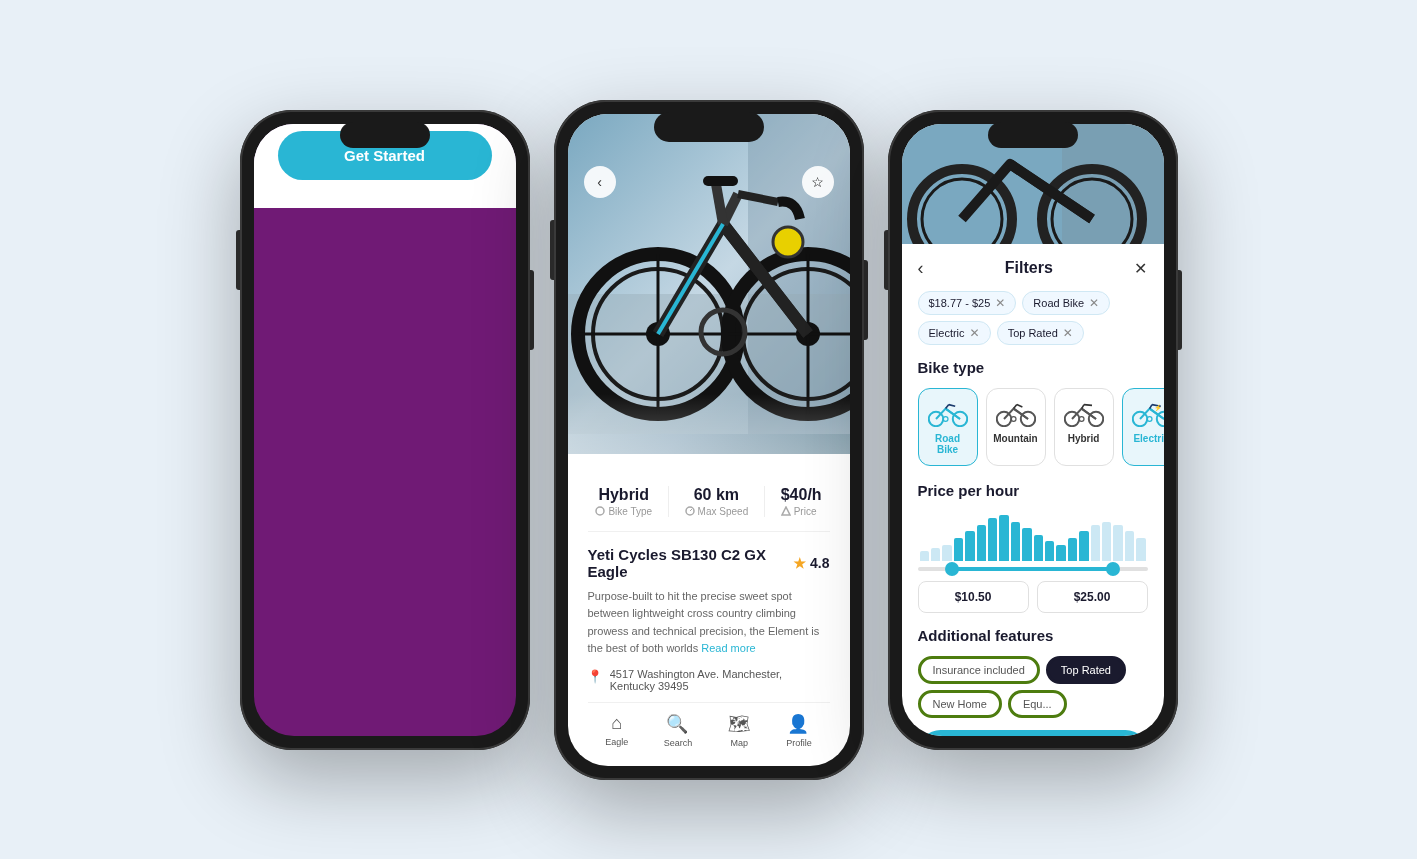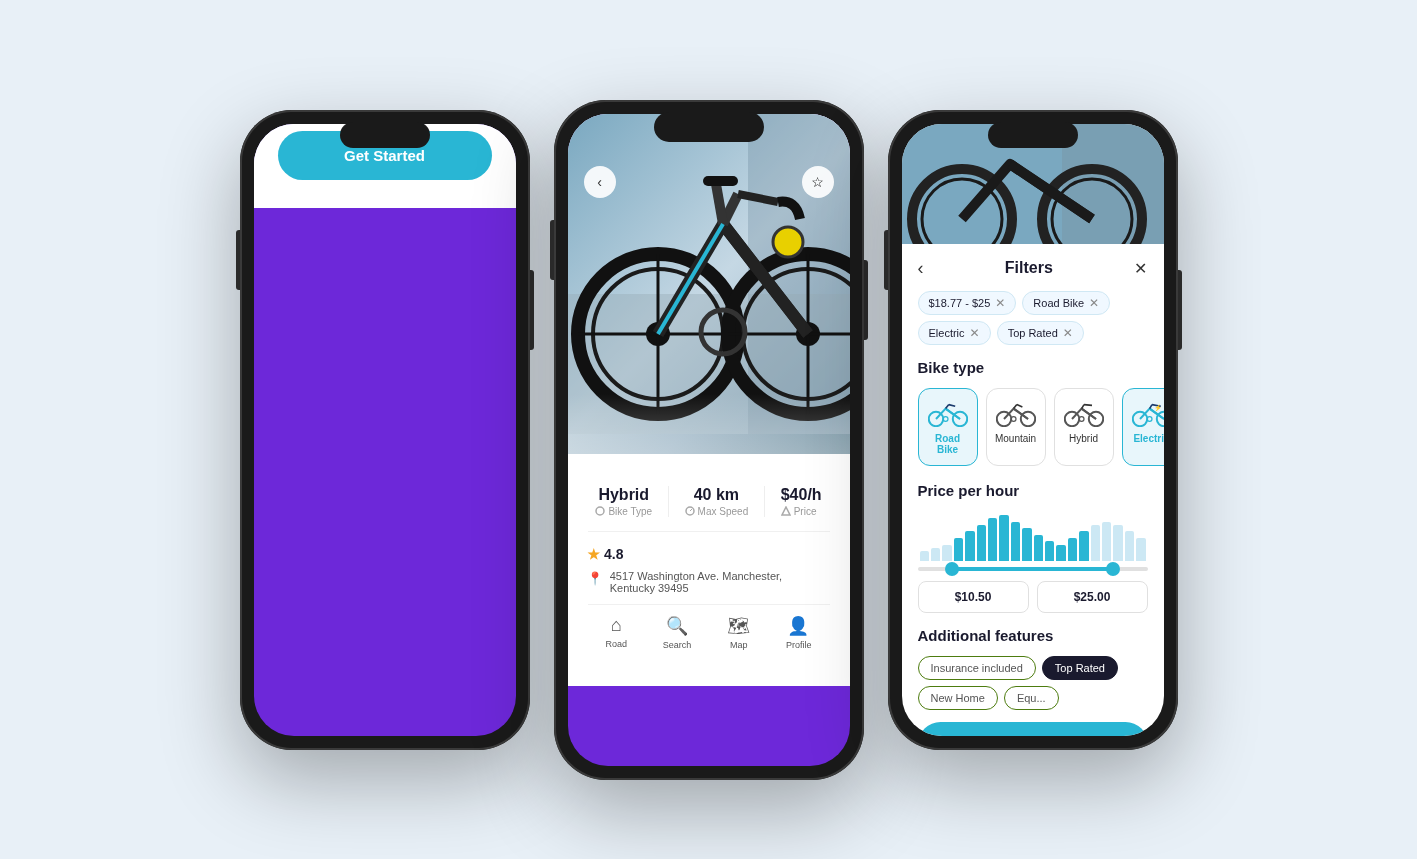--- a/index.html
+++ b/index.html
@@ -31,21 +31,21 @@
     .phone-middle {
       width: 310px;
       height: 680px;
       margin-top: 20px;
     }
     .phone-side {
       width: 290px;
       height: 640px;
     }
     .phone-screen {
-      background: #6d28d9;
+      background: #701a75;
       border-radius: 40px;
       overflow: hidden;
       width: 100%;
       height: 100%;
       position: relative;
     }
     
     .dynamic-island {
       position: absolute;
       top: 12px;
@@ -353,21 +353,21 @@
       border-color: #29b6d4;
     }
     .bike-type-card:last-child {
       background: #e8f6fb;
       border-color: #29b6d4;
     }
     .bike-type-label {
       font-size: 10px;
       color: #333;
       text-align: center;
-      font-weight: 400;
+      font-weight: 700;
     }
     .bike-type-card.active .bike-type-label {
       color: #29b6d4;
       font-weight: 600;
     }
     .price-section {
       margin-bottom: 14px;
     }
     .price-slider-container {
       margin-bottom: 10px;
@@ -434,21 +434,21 @@
     }
     .additional-section {
       margin-bottom: 12px;
     }
     .feature-chips {
       display: flex;
       gap: 6px;
       flex-wrap: wrap;
     }
     .feature-chip {
-      border: 1px solid #4d7c0f;
+      border: 3px solid #4d7c0f;
       border-radius: 20px;
       padding: 5px 12px;
       font-size: 11px;
       color: #555;
       cursor: pointer;
     }
     .feature-chip.active {
       background: #1a1a2e;
       color: #fff;
       border-color: #1a1a2e;
@@ -599,21 +599,21 @@
               <span class="spec-value">Hybrid</span>
               <span class="spec-label">
                 <svg width="10" height="10" viewBox="0 0 10 10">
                     <circle cx="5" cy="5" r="4" fill="none" stroke="#aaa" stroke-width="1.5"></circle>
                   </svg>
                 <span>Bike Type</span>
               </span>
             </div>
             <div class="spec-divider"></div>
             <div class="spec-item">
-              <span class="spec-value">40 km</span>
+              <span class="spec-value">60 km</span>
               <span class="spec-label">
                 <svg width="10" height="10" viewBox="0 0 10 10">
                     <circle cx="5" cy="5" r="4" fill="none" stroke="#aaa" stroke-width="1.5"></circle>
                     <path d="M5,5 L7,3" stroke="#aaa" stroke-width="1"></path>
                   </svg>
                 <span>Max Speed</span>
               </span>
             </div>
             <div class="spec-divider"></div>
             <div class="spec-item">
@@ -621,36 +621,41 @@
               <span class="spec-label">
                 <svg width="10" height="10" viewBox="0 0 10 10">
                     <polygon points="5,1 9,9 1,9" fill="none" stroke="#aaa" stroke-width="1.5"></polygon>
                   </svg>
                 <span>Price</span>
               </span>
             </div>
           </div>
 
           <div class="bike-name-row">
+            <span class="bike-name">Yeti Cycles SB130 C2 GX Eagle</span>
             <span class="rating">
               <span class="star-icon">★</span>
               <span>4.8</span>
             </span>
           </div>
 
+          <div class="bike-description">
+            <span>Purpose-built to hit the precise sweet spot between lightweight cross country climbing prowess and technical precision, the Element is the best of both worlds</span>
+            <span class="read-more">Read more</span>
+          </div>
 
           <div class="location-row">
             <span class="location-icon">📍</span>
             <span>4517 Washington Ave. Manchester, Kentucky 39495</span>
           </div>
 
           <div class="phone2-nav">
             <div class="nav-item">
               <span class="nav-icon">⌂</span>
-              <span class="nav-label">Road</span>
+              <span class="nav-label">Eagle</span>
             </div>
             <div class="nav-item">
               <span class="nav-icon">🔍</span>
               <span class="nav-label">Search</span>
             </div>
             <div class="nav-item">
               <span class="nav-icon">🗺</span>
               <span class="nav-label">Map</span>
             </div>
             <div class="nav-item">

